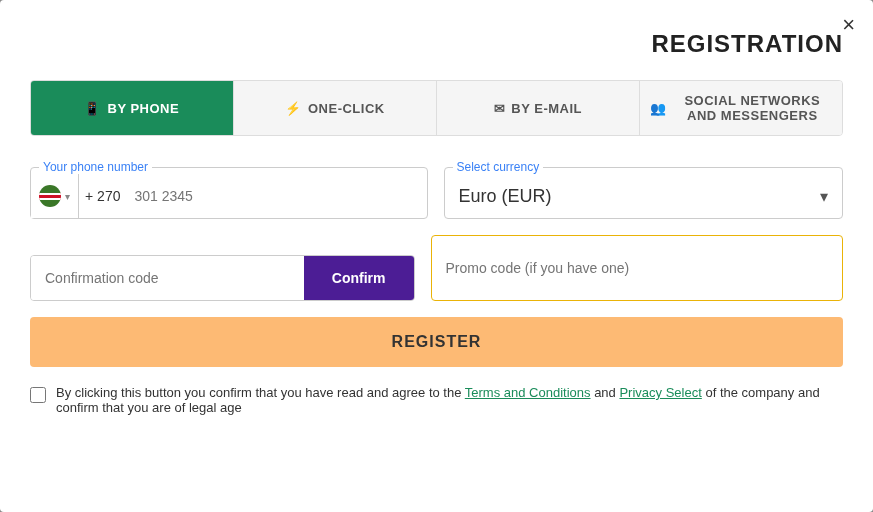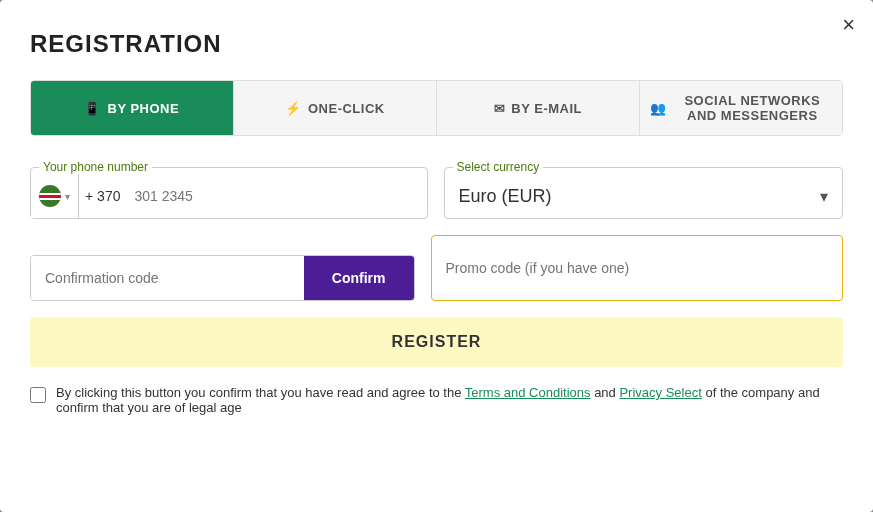--- a/index.html
+++ b/index.html
@@ -24,21 +24,21 @@
       top: 14px;
       right: 18px;
       font-size: 22px;
       cursor: pointer;
       color: #333;
       background: none;
       border: none;
       line-height: 1;
     }
     .title {
-      text-align: left;
+      text-align: right;
       font-size: 24px;
       font-weight: bold;
       letter-spacing: 1px;
       margin-bottom: 22px;
       color: #222;
     }
     .tabs {
       display: flex;
       gap: 0;
       margin-bottom: 24px;
@@ -177,21 +177,21 @@
       flex: 1;
       padding: 24px 14px;
       font-size: 14px;
       border: 1px solid #eab308;
       border-radius: 4px;
       outline: none;
       color: #aaa;
     }
     .register-btn {
       width: 100%;
-      background: #fef9c3;
+      background: #fdba74;
       color: #333;
       border: none;
       padding: 16px;
       font-size: 16px;
       font-weight: bold;
       letter-spacing: 1px;
       cursor: pointer;
       border-radius: 4px;
       margin-bottom: 18px;
     }
@@ -213,21 +213,21 @@
       color: #1a8c5a;
       text-decoration: underline;
     }
     fieldset {
       border: 1px solid #ccc;
       border-radius: 4px;
       padding: 0;
     }
     legend {
       font-size: 12px;
-      color: #4d7c0f;
+      color: #3b82f6;
       padding: 0 4px;
       margin-left: 8px;
     }
   </style>
 </head>
 <body>
 
 <div class="modal-overlay">
 
   <button class="close-btn">×</button>
@@ -261,21 +261,21 @@
       <fieldset style="flex:1; position:relative; display:flex; align-items:center; padding:0; border:1px solid #ccc; border-radius:4px;">
         <legend>Your phone number</legend>
         <div class="flag-select">
           <div class="flag-circle">
             <div class="flag-gambia-top"></div>
             <div class="flag-gambia-mid"></div>
             <div class="flag-gambia-bot"></div>
           </div>
           <span class="chevron-small">▾</span>
         </div>
-        <span class="phone-code">+ 370</span>
+        <span class="phone-code">+ 270</span>
         <input class="phone-number-input" type="text" placeholder="301 2345" style="">
       </fieldset>
     </div>
 
     <fieldset style="flex:1; position:relative; display:flex; align-items:center; padding:0; border:1px solid #ccc; border-radius:4px;">
       <legend>Select currency</legend>
       <select class="currency-select">
         <option>Euro (EUR)</option>
         <option>USD</option>
         <option>GBP</option>

